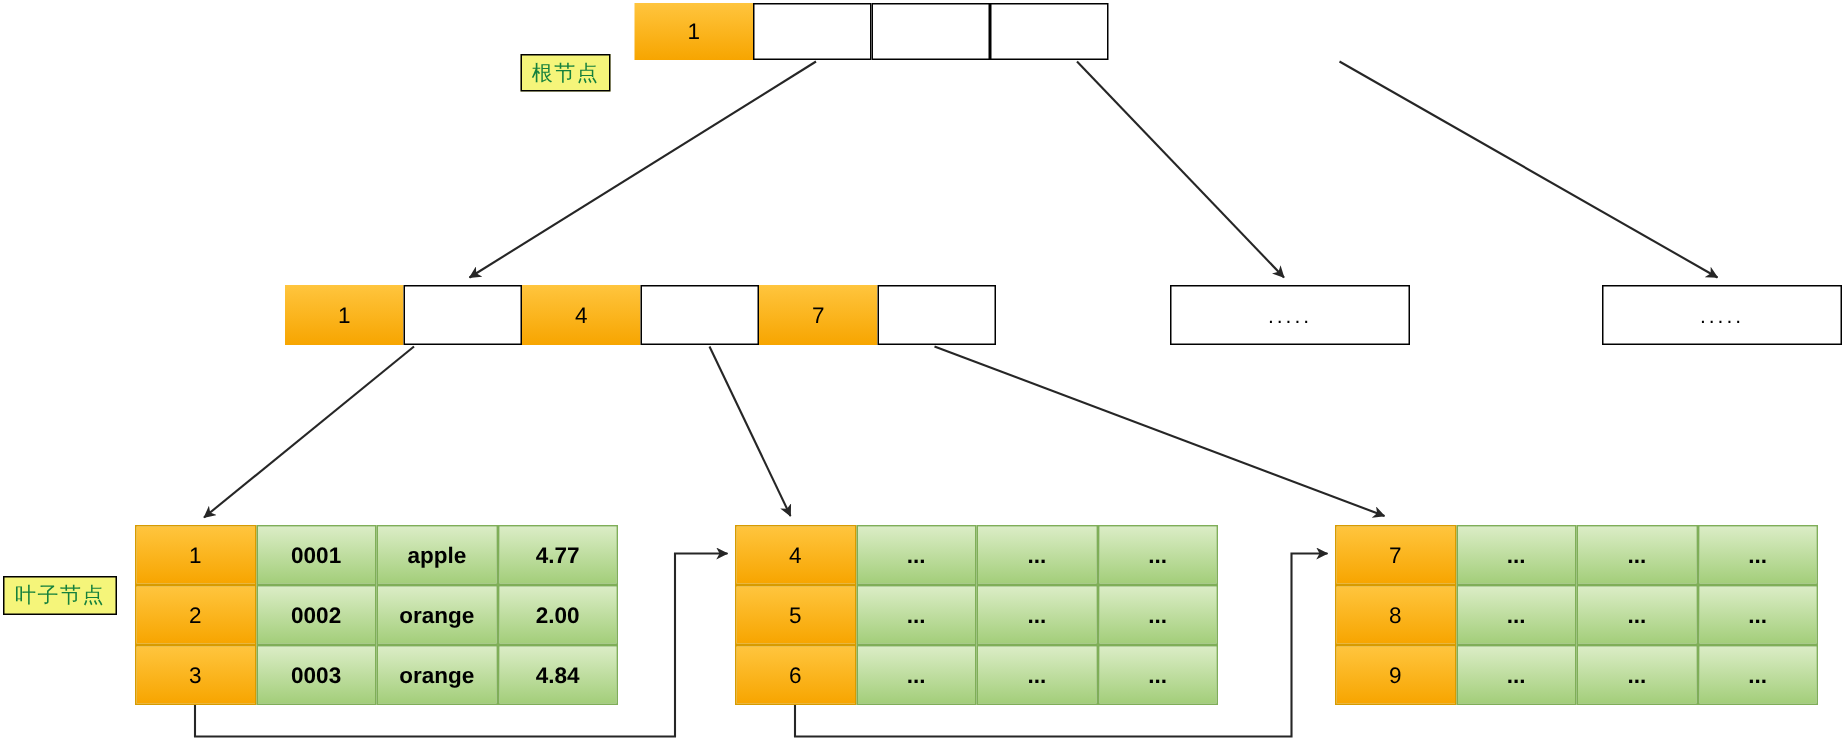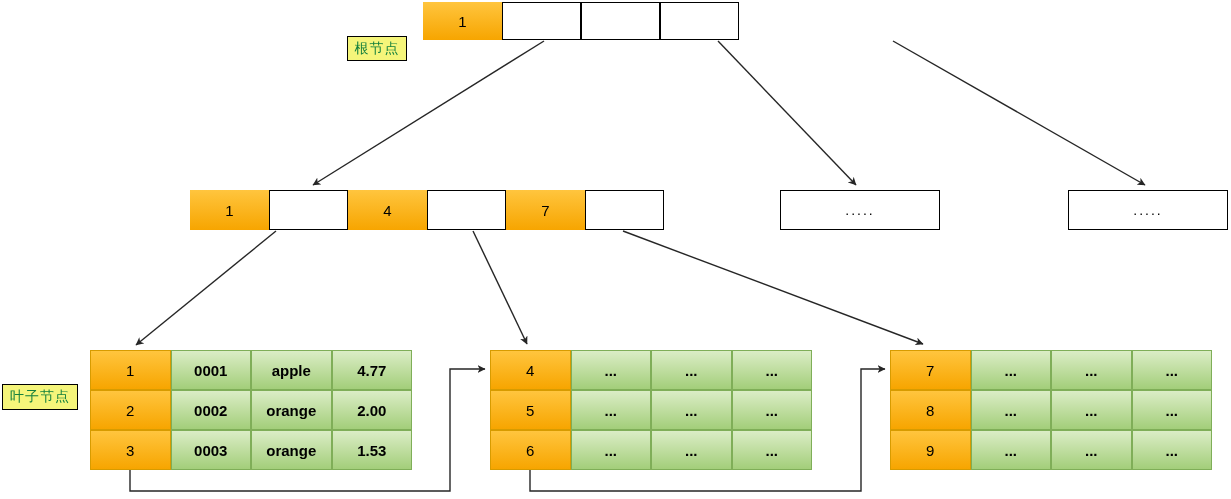--- a/index.html
+++ b/index.html
@@ -138,21 +138,21 @@
     <div class="lcell green">0001</div>
     <div class="lcell green">apple</div>
     <div class="lcell green">4.77</div>
     <div class="lcell okey">2</div>
     <div class="lcell green">0002</div>
     <div class="lcell green">orange</div>
     <div class="lcell green">2.00</div>
     <div class="lcell okey">3</div>
     <div class="lcell green">0003</div>
     <div class="lcell green">orange</div>
-    <div class="lcell green">1.53</div>
+    <div class="lcell green">4.84</div>
   </div>
 
   <div id="leaf-2" class="leaf-table">
     <div class="lcell okey">4</div>
     <div class="lcell green">...</div>
     <div class="lcell green">...</div>
     <div class="lcell green">...</div>
     <div class="lcell okey">5</div>
     <div class="lcell green">...</div>
     <div class="lcell green">...</div>

